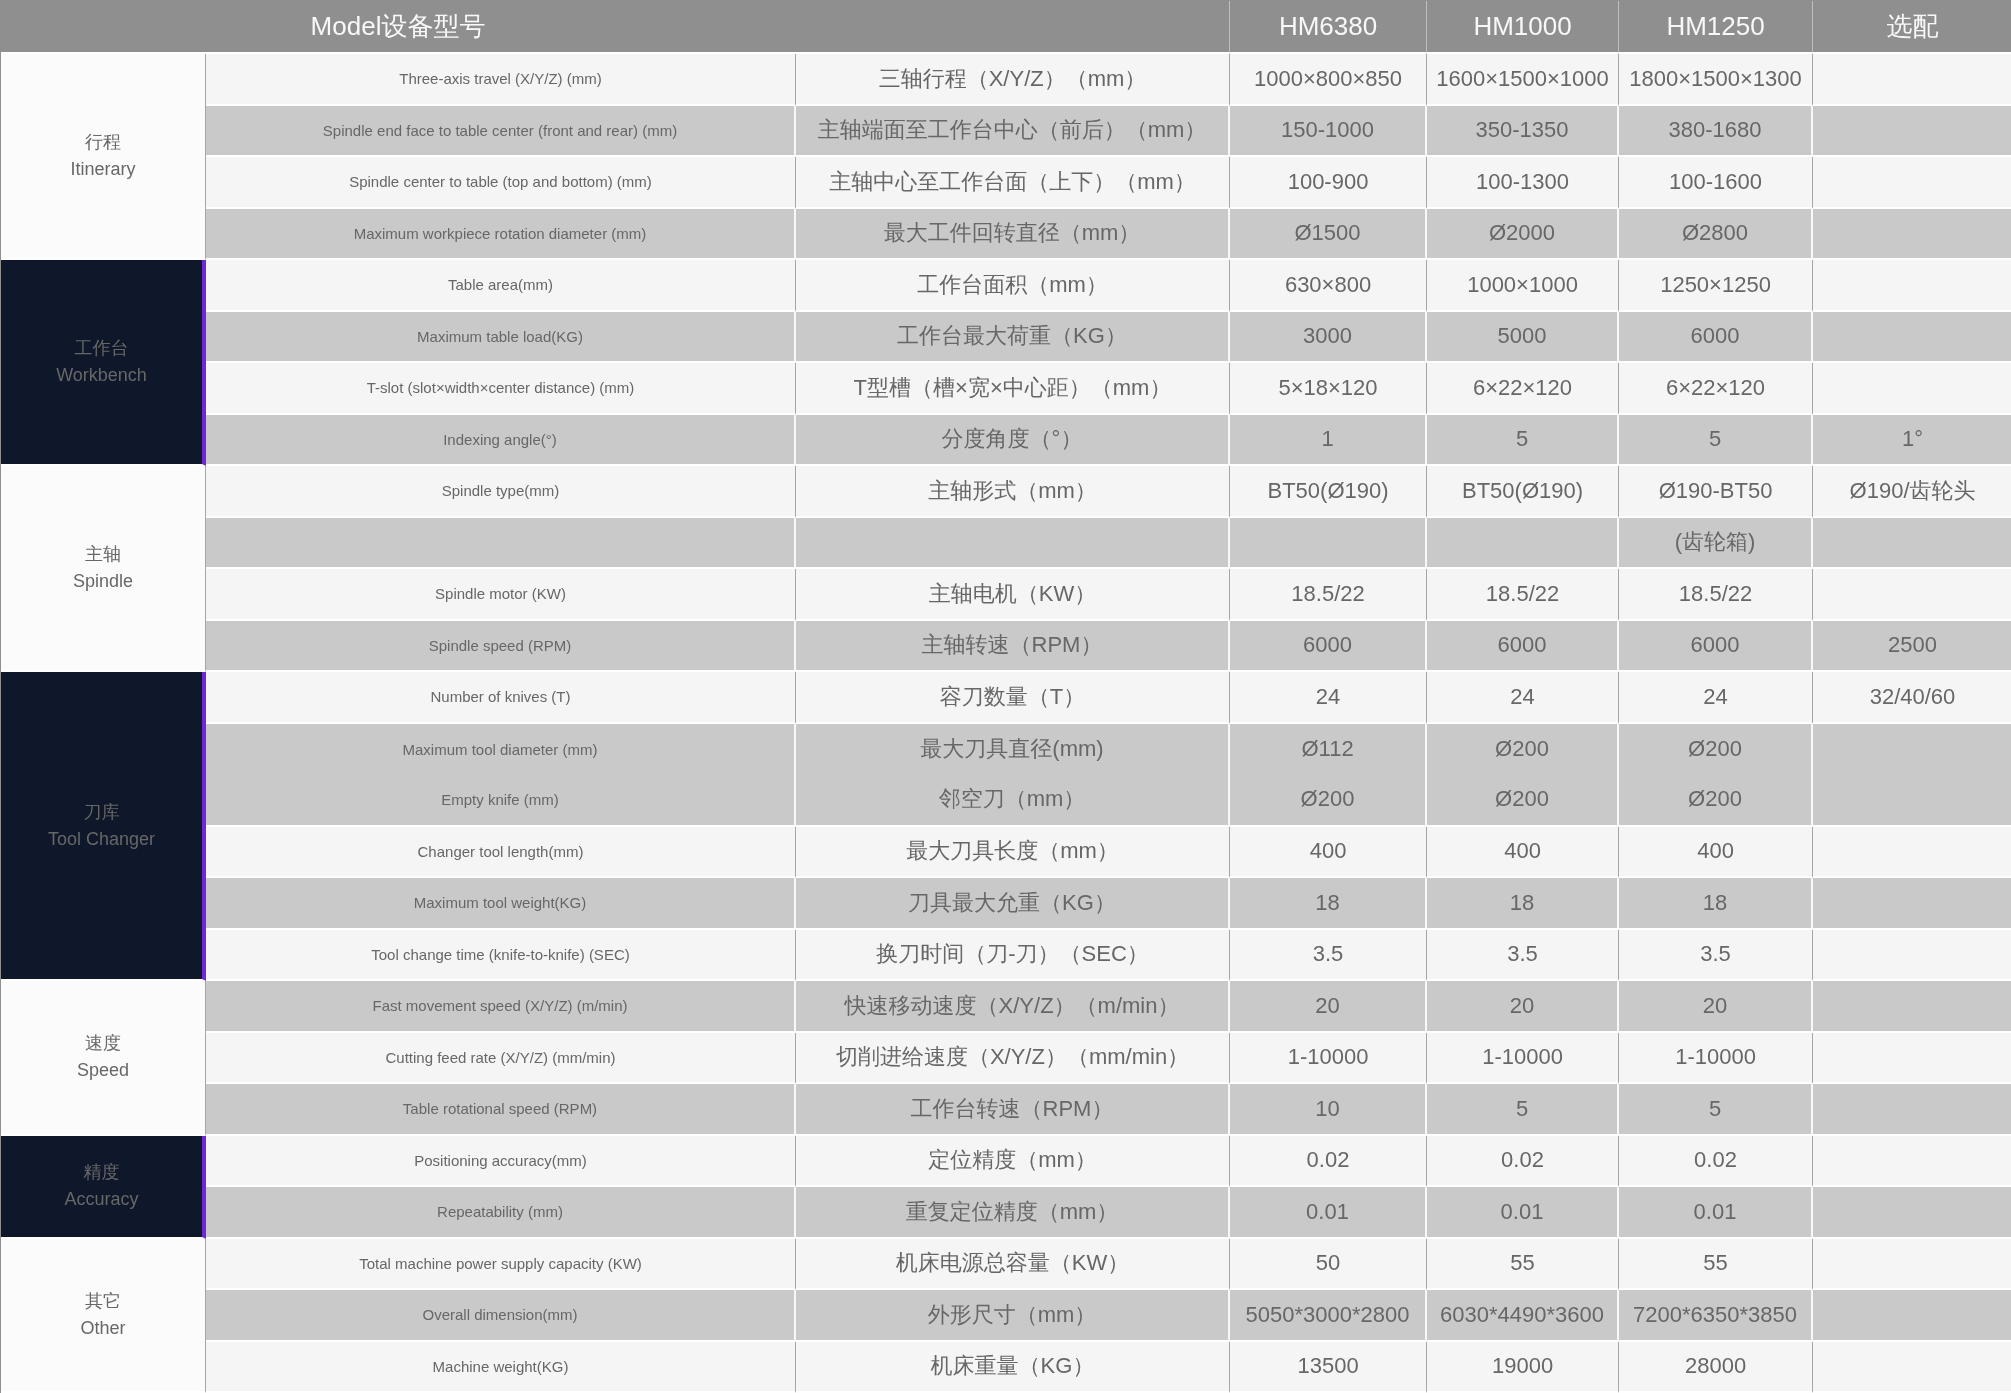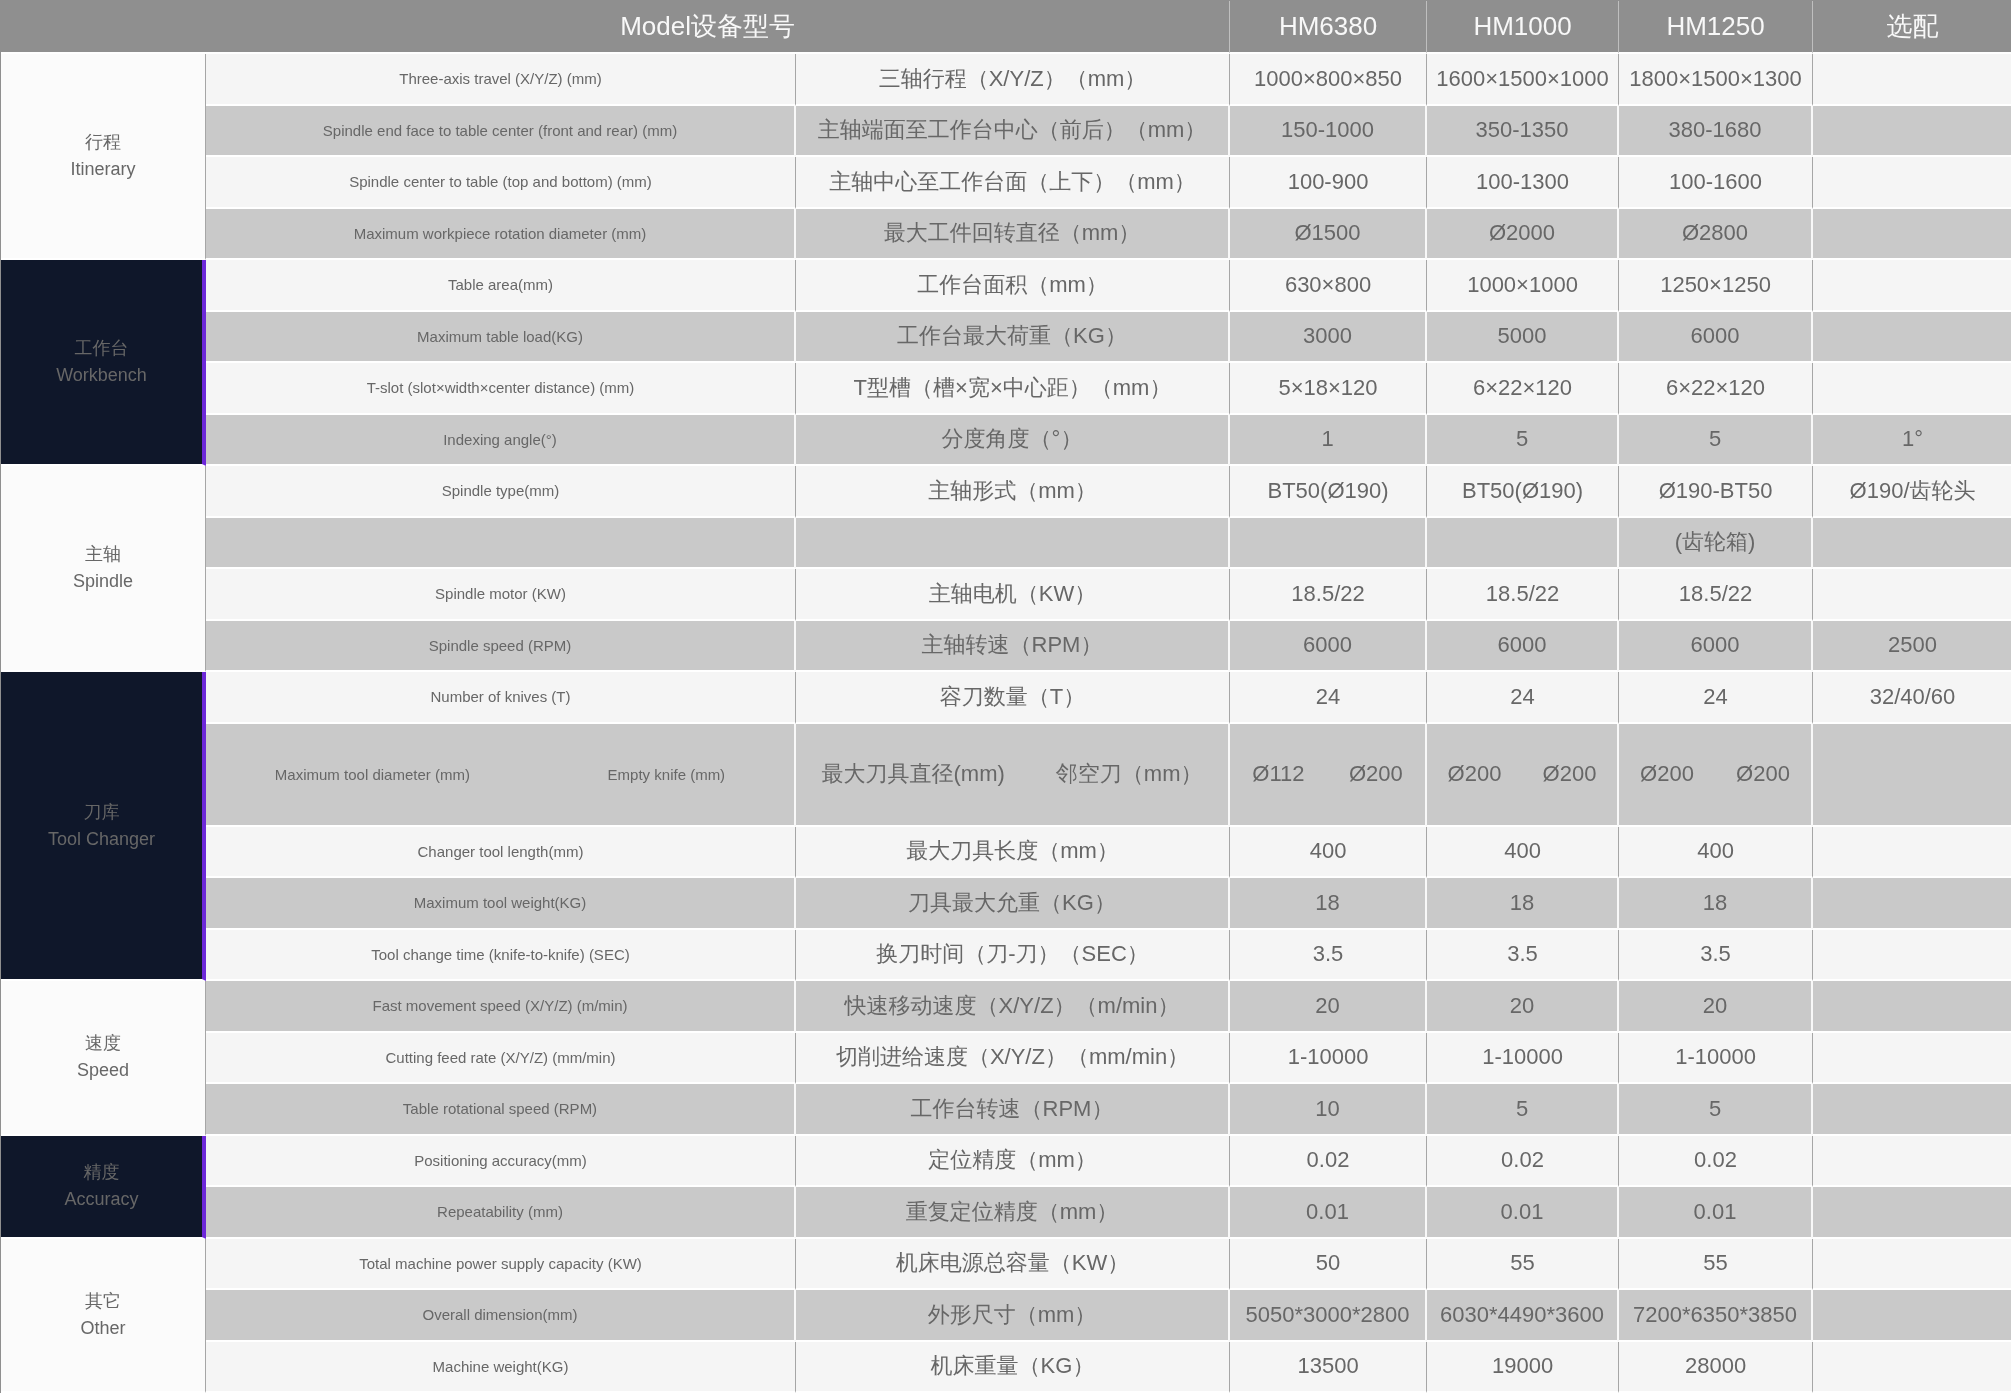--- a/index.html
+++ b/index.html
@@ -22,38 +22,38 @@
   }
   
   tr.hdr { height: 53px; }
   tr.hdr td {
     background: #8f8f8f; color: #f8f8f8;
     font-size: 26px;
     border-right: 1px solid #bfbfbf;
     border-bottom: 2px solid #ffffff;
   }
   tr.hdr td:last-child { border-right: none; }
-  td.model { padding-right: 434px; text-align: right; }
+  td.model { padding-right: 434px; }
   
   tr.r  { height: 51.5px; }
   tr.rd { height: 103px; }
   tr.light > td { background: #f5f5f5; border-right: 1px solid #a6a6a6; border-bottom: 2px solid #ffffff; }
   tr.gray  > td { background: #c9c9c9; border-right: 2px solid #f8f8f8; border-bottom: 2px solid #ffffff; }
   tr.light > td:last-child, tr.gray > td:last-child { border-right: none; }
   td.en  { font-size: 15px; white-space: nowrap; }
   td.zh  { font-size: 22px; white-space: nowrap; }
   td.val { font-size: 22px; white-space: nowrap; }
   
   td.cat { font-size: 18px; line-height: 1.5; }
   td.cat span { display: block; }
   tr.light > td.catL, tr.gray > td.catL { background: #fbfbfb; border-right: 1px solid #a6a6a6; }
   tr.light > td.catG, tr.gray > td.catG { background: #0f172a; border-right: 4px solid #6d28d9; }
   
   .two {
-    display: flex; flex-direction: row;
+    display: flex; flex-direction: column;
     justify-content: space-around; align-items: center;
     height: 100px;
   }
 </style>
 </head>
 <body>
 
 <table class="spec">
   <colgroup>
     <col style="width:205px">

